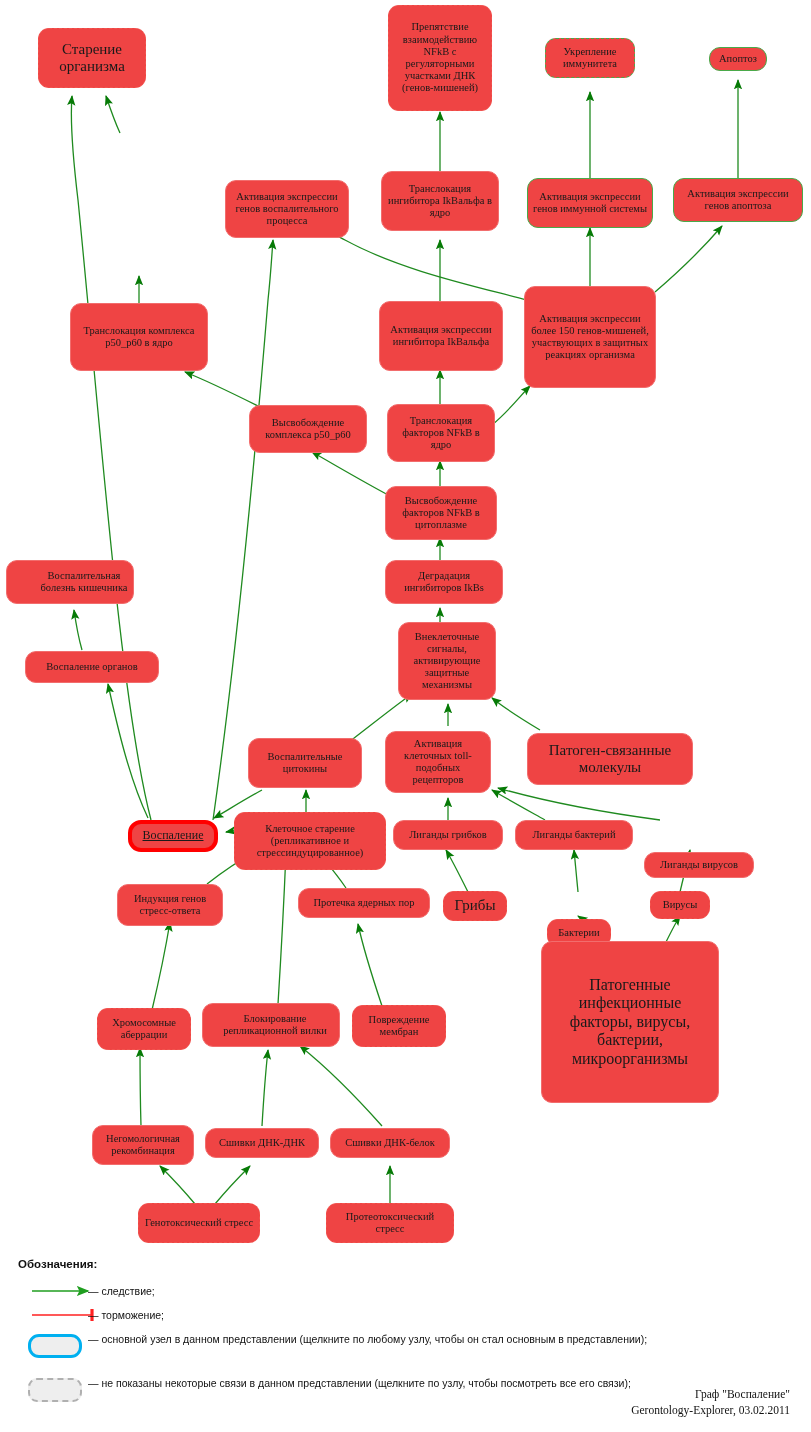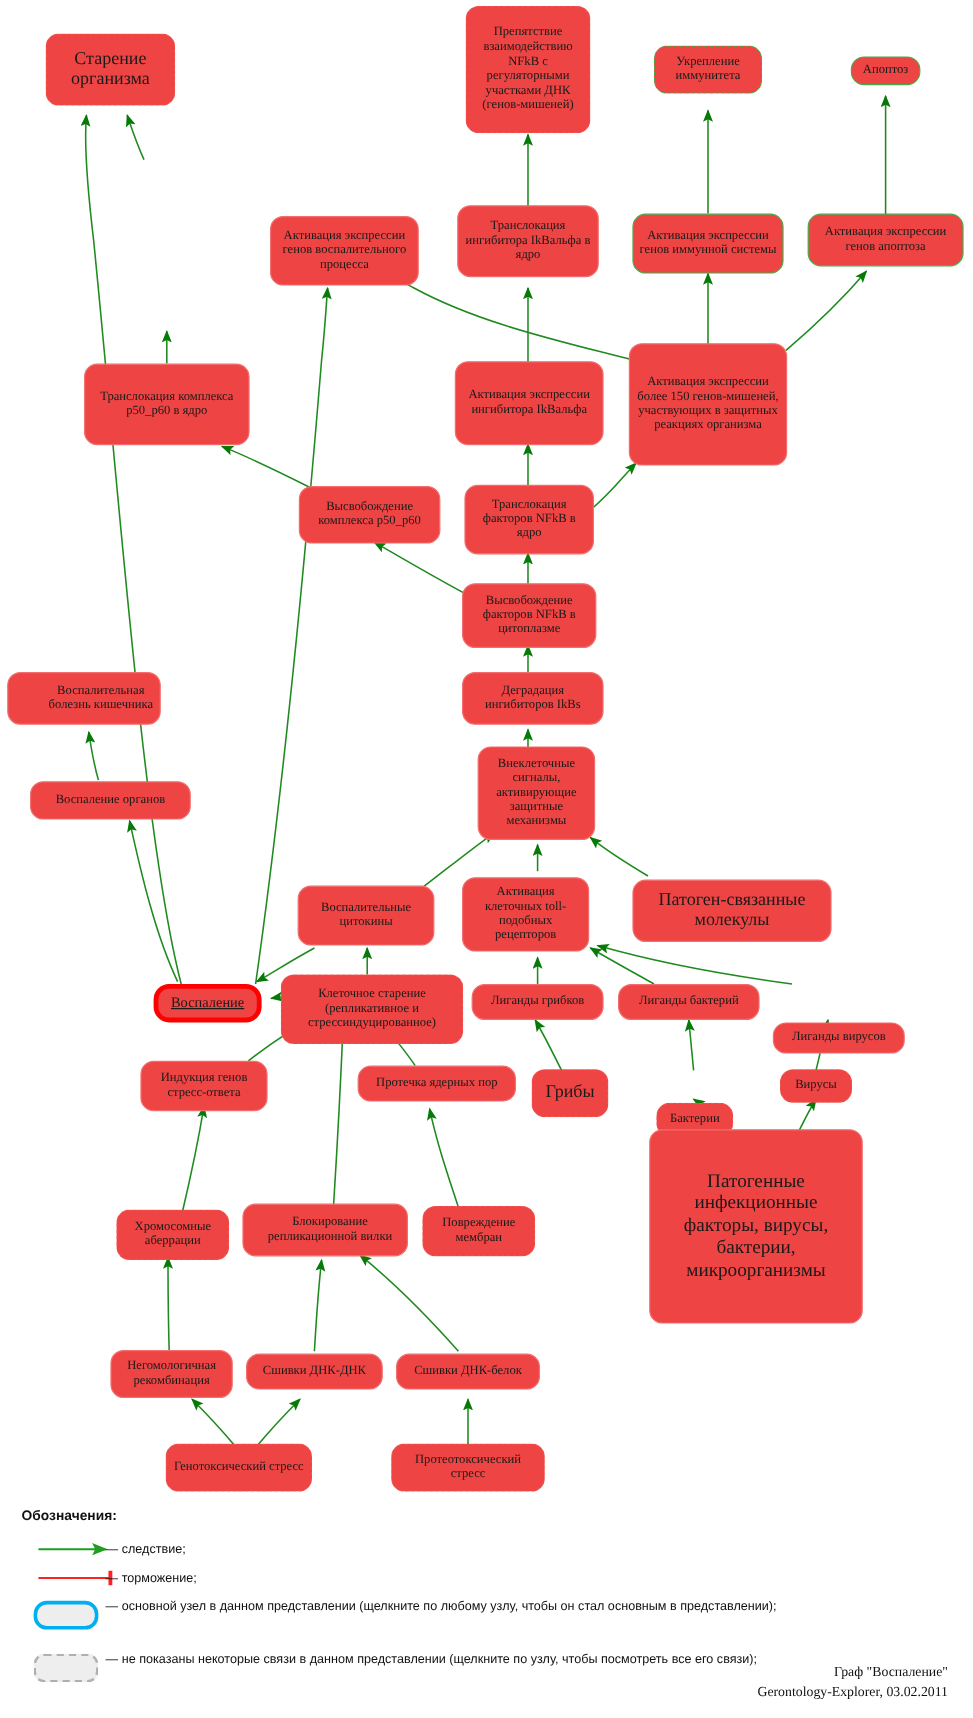--- a/index.html
+++ b/index.html
@@ -293,21 +293,21 @@
   </div>
 
   <div class="node b-red-solid fs-sm" style="left:117px; top:884px; width:106px; height:42px;">
     <span>Индукция генов стресс-ответа</span>
   </div>
 
   <div class="node b-red-solid fs-sm" style="left:298px; top:888px; width:132px; height:30px;">
     <span>Протечка ядерных пор</span>
   </div>
 
-  <div class="node b-red-dash fs-lg" style="left:443px; top:891px; width:64px; height:40px;justify-content:flex-end;">
+  <div class="node b-red-dash fs-lg" style="left:443px; top:891px; width:64px; height:30px;justify-content:flex-end;">
     <span>Грибы</span>
   </div>
 
   <div class="node b-red-dash fs-sm" style="left:547px; top:891px; width:64px; height:28px;margin-top:28px;">
     <span>Бактерии</span>
   </div>
 
   <div class="node b-red-dash fs-sm" style="left:650px; top:891px; width:60px; height:28px;">
     <span>Вирусы</span>
   </div>

